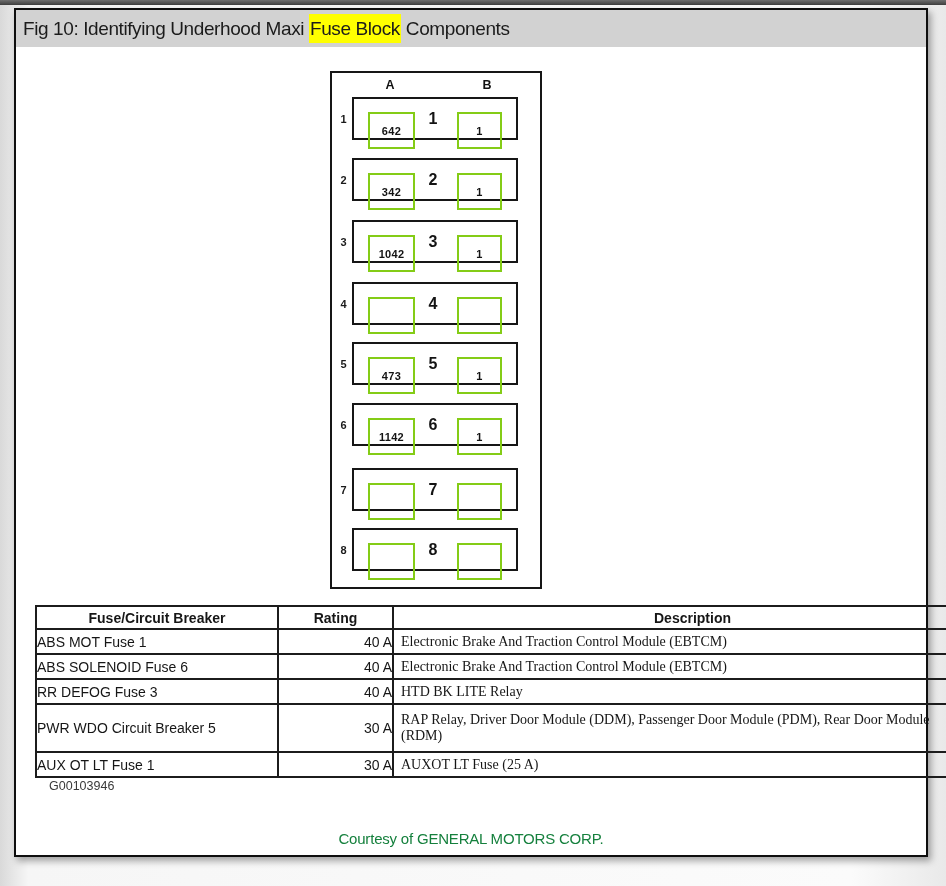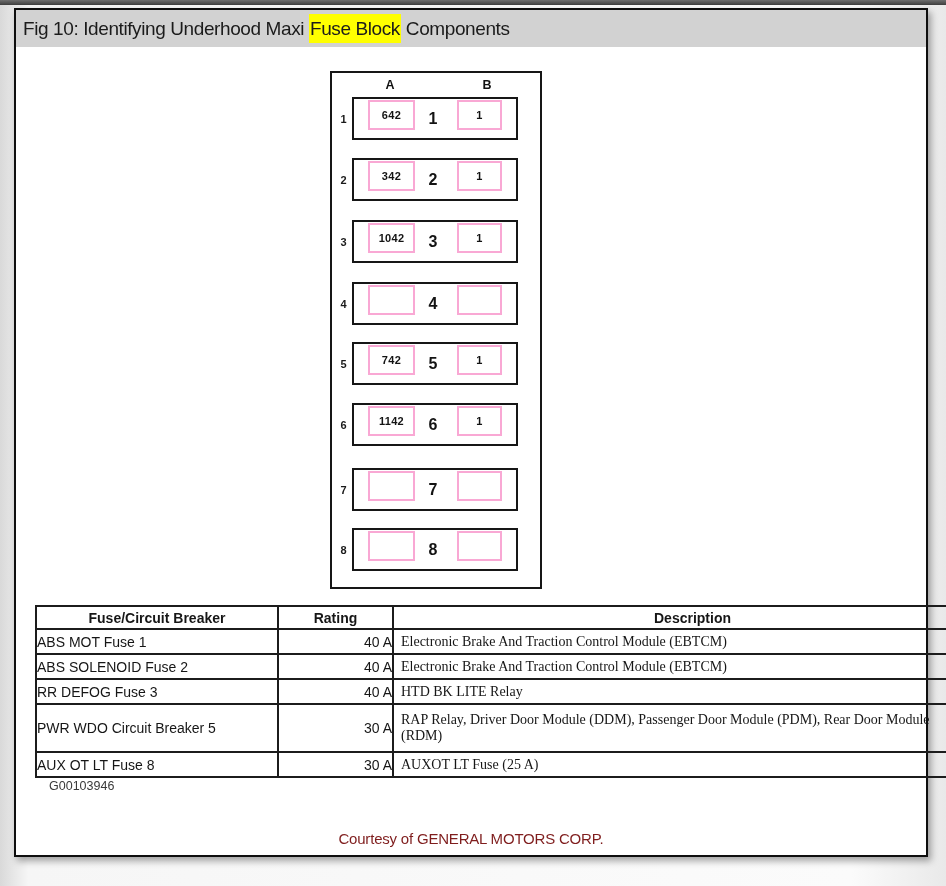--- a/index.html
+++ b/index.html
@@ -63,22 +63,22 @@
   div.fuse-row:nth-of-type(6) { top: 330px; }
   div.fuse-row:nth-of-type(7) { top: 395px; }
   div.fuse-row:nth-of-type(8) { top: 455px; }
   .row-label {
     position: absolute; left: -17px; width: 13px;
     top: 50%; transform: translateY(-50%);
     text-align: center;
     font-size: 11px; font-weight: bold; color: #1a1a1a;
   }
   .slot {
-    position: absolute; top: 1px; height: 30px;
-    border: 2px solid #f9a8d4;
+    position: absolute; top: 13px; height: 37px;
+    border: 2px solid #84cc16;
     display: flex; align-items: center; justify-content: center;
   }
   .slot-a { left: 14px; width: 47px; }
   .slot-b { left: 103px; width: 45px; }
   .slot-text { font-size: 11px; font-weight: bold; letter-spacing: 0.3px; color: #131313; }
   .row-num {
     position: absolute; left: 63px; width: 32px;
     top: 50%; transform: translateY(-50%);
     text-align: center;
     font-size: 16px; font-weight: bold; color: #131313;
@@ -110,21 +110,21 @@
     font-family: Liberation Serif, serif;
   }
   .figure-id {
     position: absolute; left: 33px; top: 769px;
     font-size: 12.5px; color: #3a3a3a;
   }
   .courtesy {
     position: absolute; left: 0; right: 0; top: 820px;
     text-align: center;
     font-size: 15px; letter-spacing: -0.2px;
-    color: #7f1d1d;
+    color: #15803d;
   }
 </style>
 </head>
 <body>
 
 <div class="top-bar"></div>
 
 <div class="frame">
 
   <div class="title-bar"><span>Fig 10: Identifying Underhood Maxi </span><mark>Fuse Block</mark><span> Components</span></div>
@@ -173,21 +173,21 @@
         </span>
       <span class="row-num">4</span>
       <span class="slot slot-b">
           <span class="slot-text"></span>
         </span>
     </div>
 
     <div class="fuse-row">
       <span class="row-label">5</span>
       <span class="slot slot-a">
-          <span class="slot-text">742</span>
+          <span class="slot-text">473</span>
         </span>
       <span class="row-num">5</span>
       <span class="slot slot-b">
           <span class="slot-text">1</span>
         </span>
     </div>
 
     <div class="fuse-row">
       <span class="row-label">6</span>
       <span class="slot slot-a">
@@ -230,36 +230,36 @@
         <th class="col-desc">Description</th>
       </tr>
     </thead>
     <tbody>
       <tr>
         <td class="col-name">ABS MOT Fuse 1</td>
         <td class="col-rating">40 A</td>
         <td class="col-desc">Electronic Brake And Traction Control Module (EBTCM)</td>
       </tr>
       <tr>
-        <td class="col-name">ABS SOLENOID Fuse 2</td>
+        <td class="col-name">ABS SOLENOID Fuse 6</td>
         <td class="col-rating">40 A</td>
         <td class="col-desc">Electronic Brake And Traction Control Module (EBTCM)</td>
       </tr>
       <tr>
         <td class="col-name">RR DEFOG Fuse 3</td>
         <td class="col-rating">40 A</td>
         <td class="col-desc">HTD BK LITE Relay</td>
       </tr>
       <tr class="tall">
         <td class="col-name">PWR WDO Circuit Breaker 5</td>
         <td class="col-rating">30 A</td>
         <td class="col-desc">RAP Relay, Driver Door Module (DDM), Passenger Door Module (PDM), Rear Door Module (RDM)</td>
       </tr>
       <tr>
-        <td class="col-name">AUX OT LT Fuse 8</td>
+        <td class="col-name">AUX OT LT Fuse 1</td>
         <td class="col-rating">30 A</td>
         <td class="col-desc">AUXOT LT Fuse (25 A)</td>
       </tr>
     </tbody>
   </table>
 
   <div class="figure-id">G00103946</div>
   <div class="courtesy">Courtesy of GENERAL MOTORS CORP.</div>
 
 </div>

